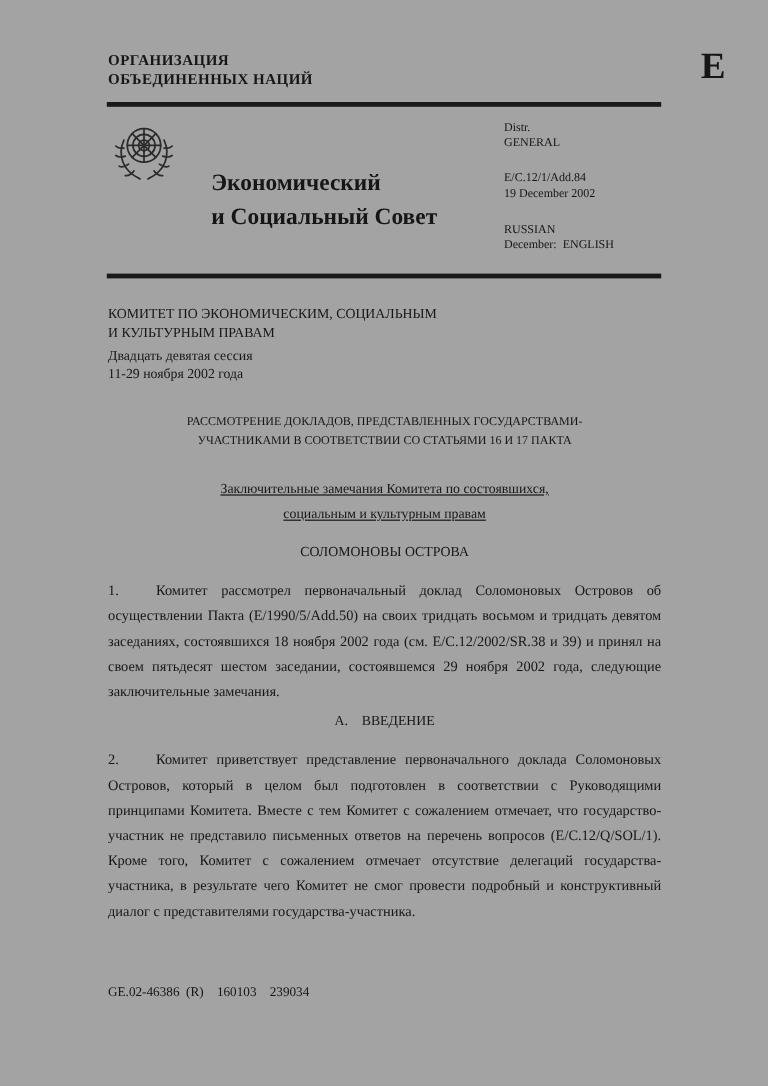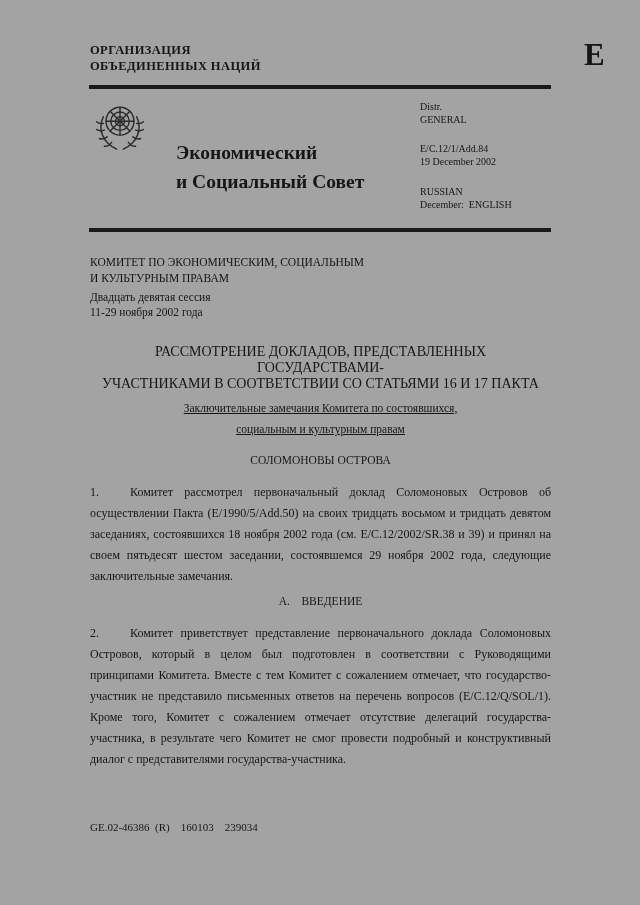--- a/index.html
+++ b/index.html
@@ -24,21 +24,21 @@
 
   .distr{position:absolute;left:420px;top:100px;font-size:10px;line-height:13px;}
   .distr .gap-sm{margin-top:16px;}
   .distr .gap-md{margin-top:17px;}
   .pre{white-space:pre;}
 
   .committee{position:absolute;left:90px;top:254px;font-size:11.5px;line-height:16px;}
   .session{position:absolute;left:90px;top:290px;font-size:11.5px;line-height:15px;}
 
   .centered{position:absolute;left:90px;width:461px;text-align:center;}
-  .doc-title{top:344px;font-size:14px;line-height:16px;}
+  .doc-title{top:344px;font-size:10px;line-height:16px;}
   .doc-subtitle{top:398px;font-size:11.5px;line-height:21px;}
   .doc-subtitle .u{text-decoration:underline;}
   .country{top:452px;font-size:11.5px;line-height:16px;}
   .section-a{top:593px;font-size:11.5px;line-height:16px;}
 
   .para{position:absolute;left:90px;width:461px;text-align:justify;font-size:12px;line-height:21px;}
   .para-1{top:482px;}
   .para-2{top:623px;}
   .pnum{display:inline-block;width:40px;}
 

